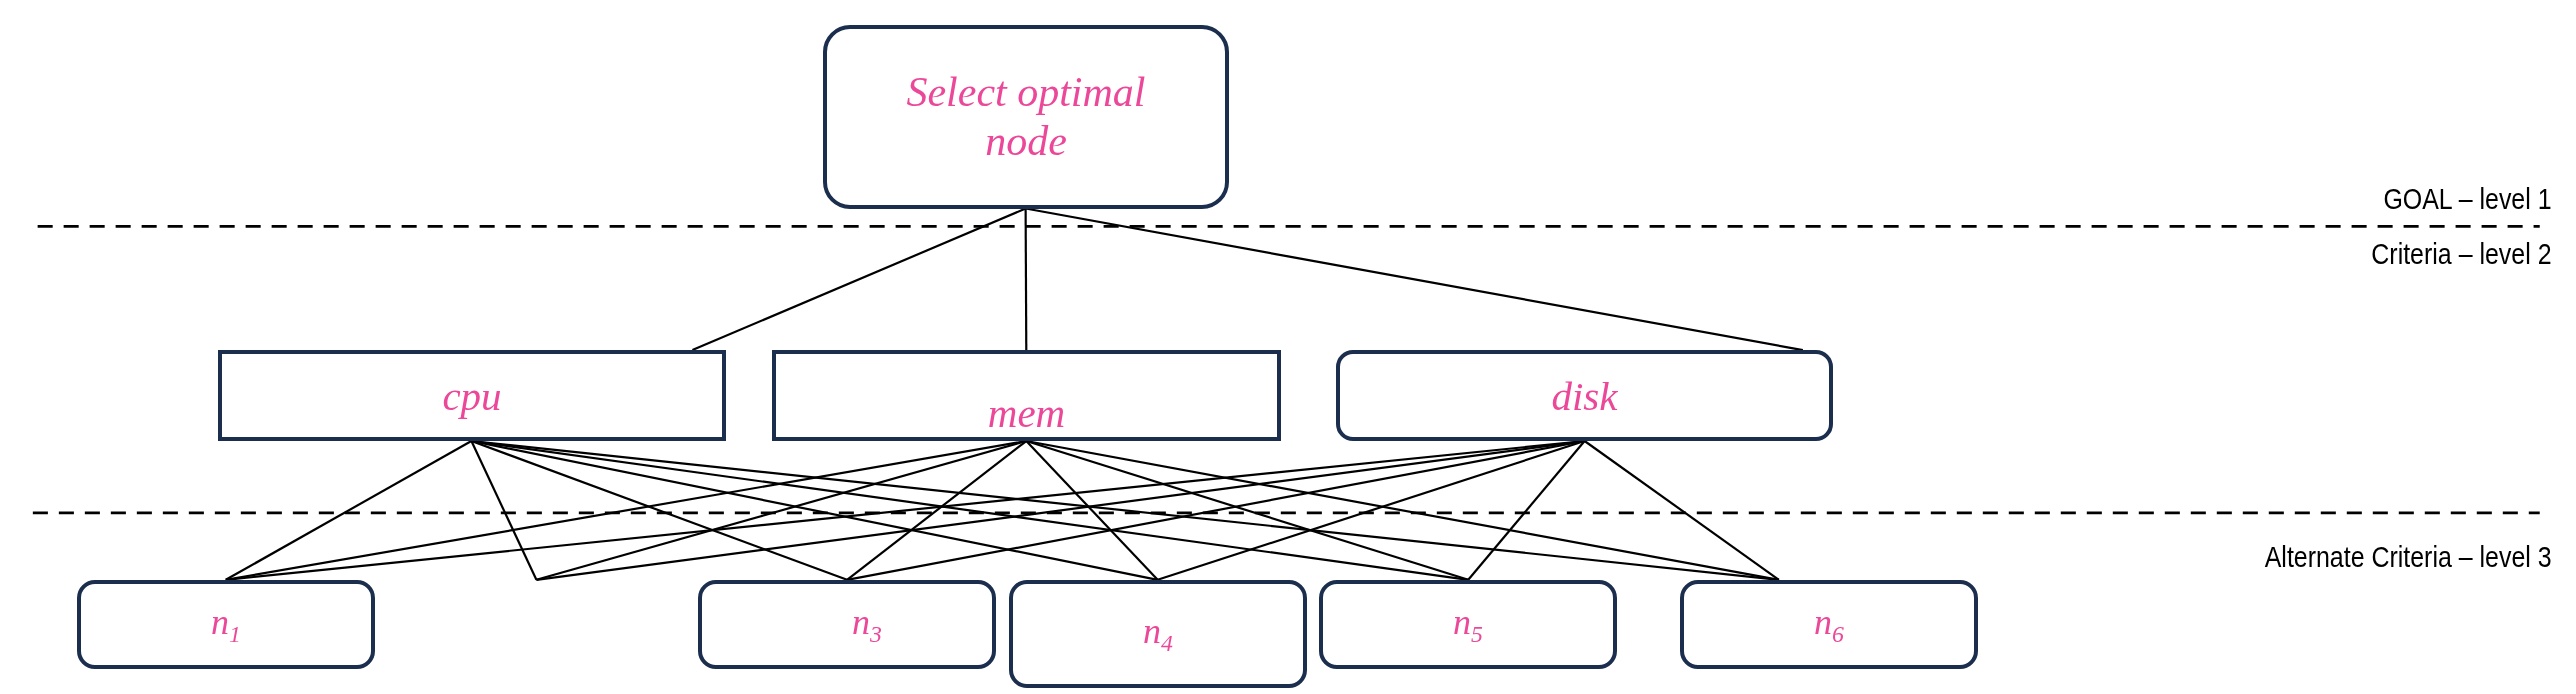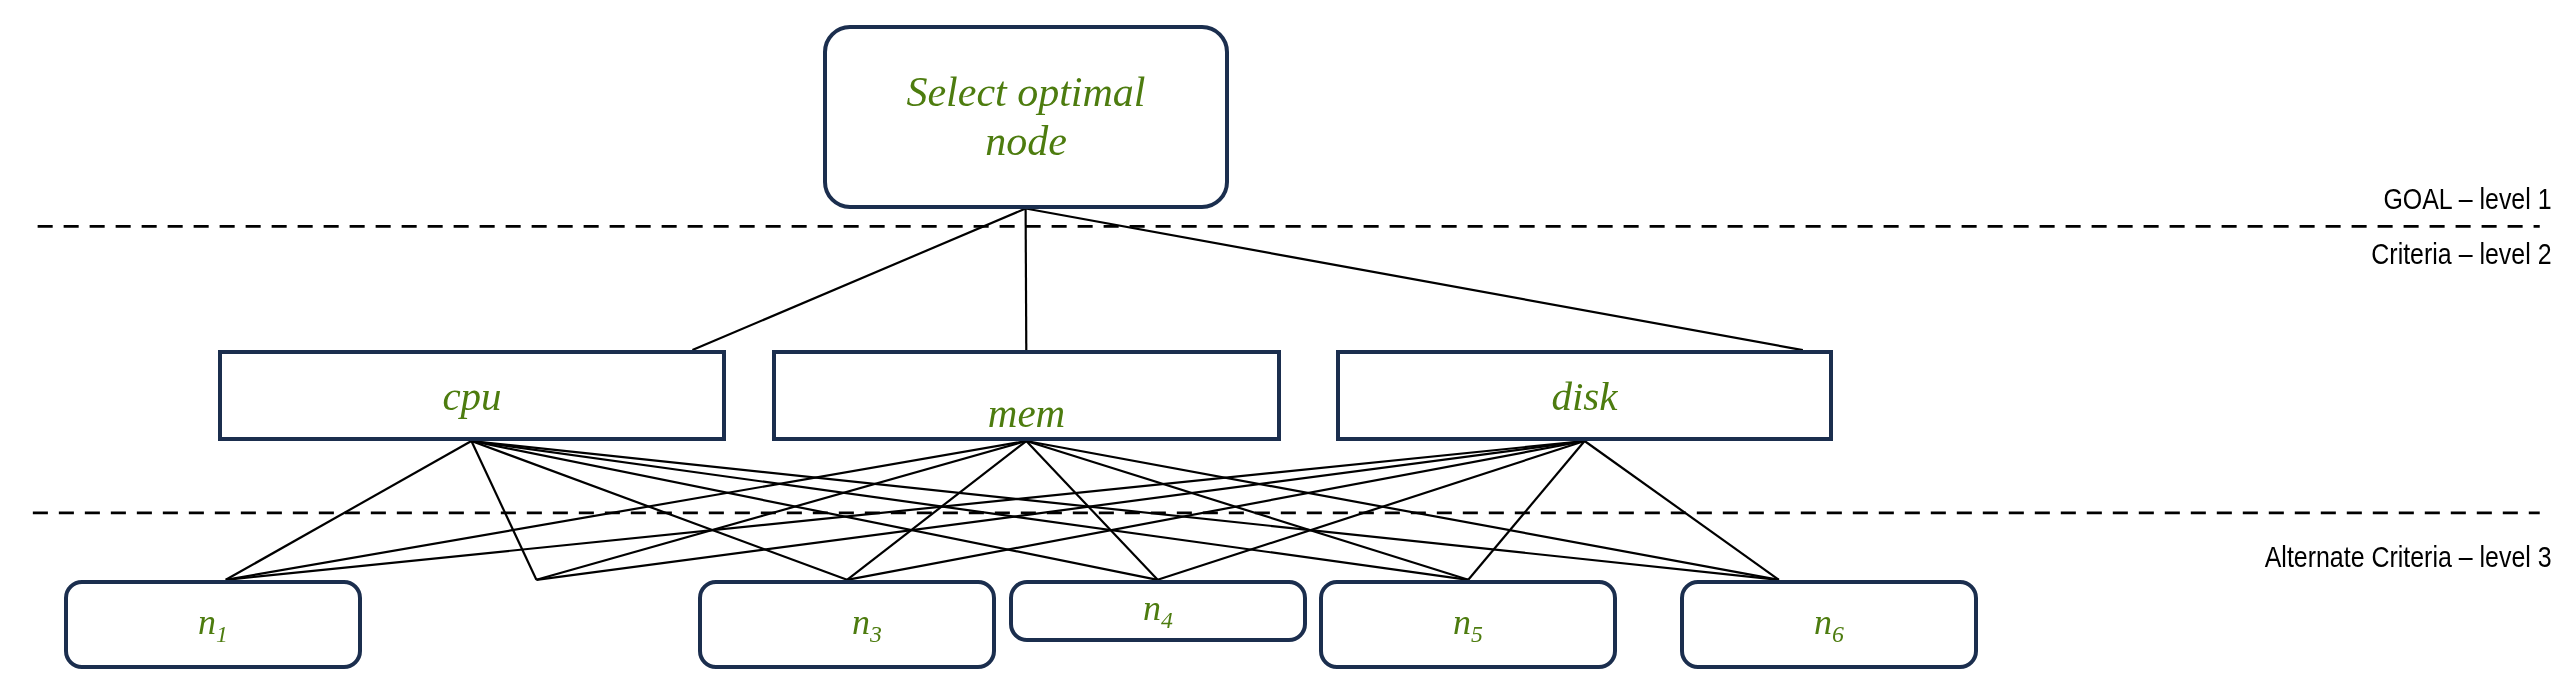--- a/index.html
+++ b/index.html
@@ -30,21 +30,21 @@
     position: absolute;
     box-sizing: border-box;
     background: #ffffff;
     border: 4.1px solid #1b2e4e;
     display: flex;
     align-items: center;
     justify-content: center;
     text-align: center;
     font-family: "Liberation Serif", serif;
     font-style: italic;
-    color: #4d7c0f;
+    color: #ec4899;
     z-index: 3;
   }
   .node.goal {
     border-radius: 27px;
     font-size: 42px;
     line-height: 1.16;
   }
   .node.criterion {
     border-radius: 0;
     font-size: 41px;
@@ -125,34 +125,34 @@
   </div>
 
   <div class="node criterion" style="left:218px; top:350px; width:508px; height:91px;">
     <span class="node-label">cpu</span>
   </div>
 
   <div class="node criterion" style="left:772px; top:350px; width:509px; height:91px;align-items:flex-end;">
     <span class="node-label">mem</span>
   </div>
 
-  <div class="node criterion" style="left:1336px; top:350px; width:497px; height:91px;">
+  <div class="node criterion" style="left:1336px; top:350px; width:497px; height:91px;border-radius:17px;">
     <span class="node-label">disk</span>
   </div>
 
-  <div class="node alternative" style="left:64px; top:580px; width:298px; height:89px;text-align:right;">
+  <div class="node alternative" style="left:77px; top:580px; width:298px; height:89px;text-align:right;">
     <span class="node-label"><span>n</span><span class="sub">1</span></span>
   </div>
 
 
   <div class="node alternative" style="left:698px; top:580px; width:298px; height:89px;padding-left:40px;">
     <span class="node-label"><span>n</span><span class="sub">3</span></span>
   </div>
 
-  <div class="node alternative" style="left:1009px; top:580px; width:298px; height:62px;text-align:right;">
+  <div class="node alternative" style="left:1009px; top:580px; width:298px; height:108px;text-align:right;">
     <span class="node-label"><span>n</span><span class="sub">4</span></span>
   </div>
 
   <div class="node alternative" style="left:1319px; top:580px; width:298px; height:89px;justify-content:center;">
     <span class="node-label"><span>n</span><span class="sub">5</span></span>
   </div>
 
   <div class="node alternative" style="left:1636px; top:580px; width:298px; height:89px;margin-left:44px;">
     <span class="node-label"><span>n</span><span class="sub">6</span></span>
   </div>

